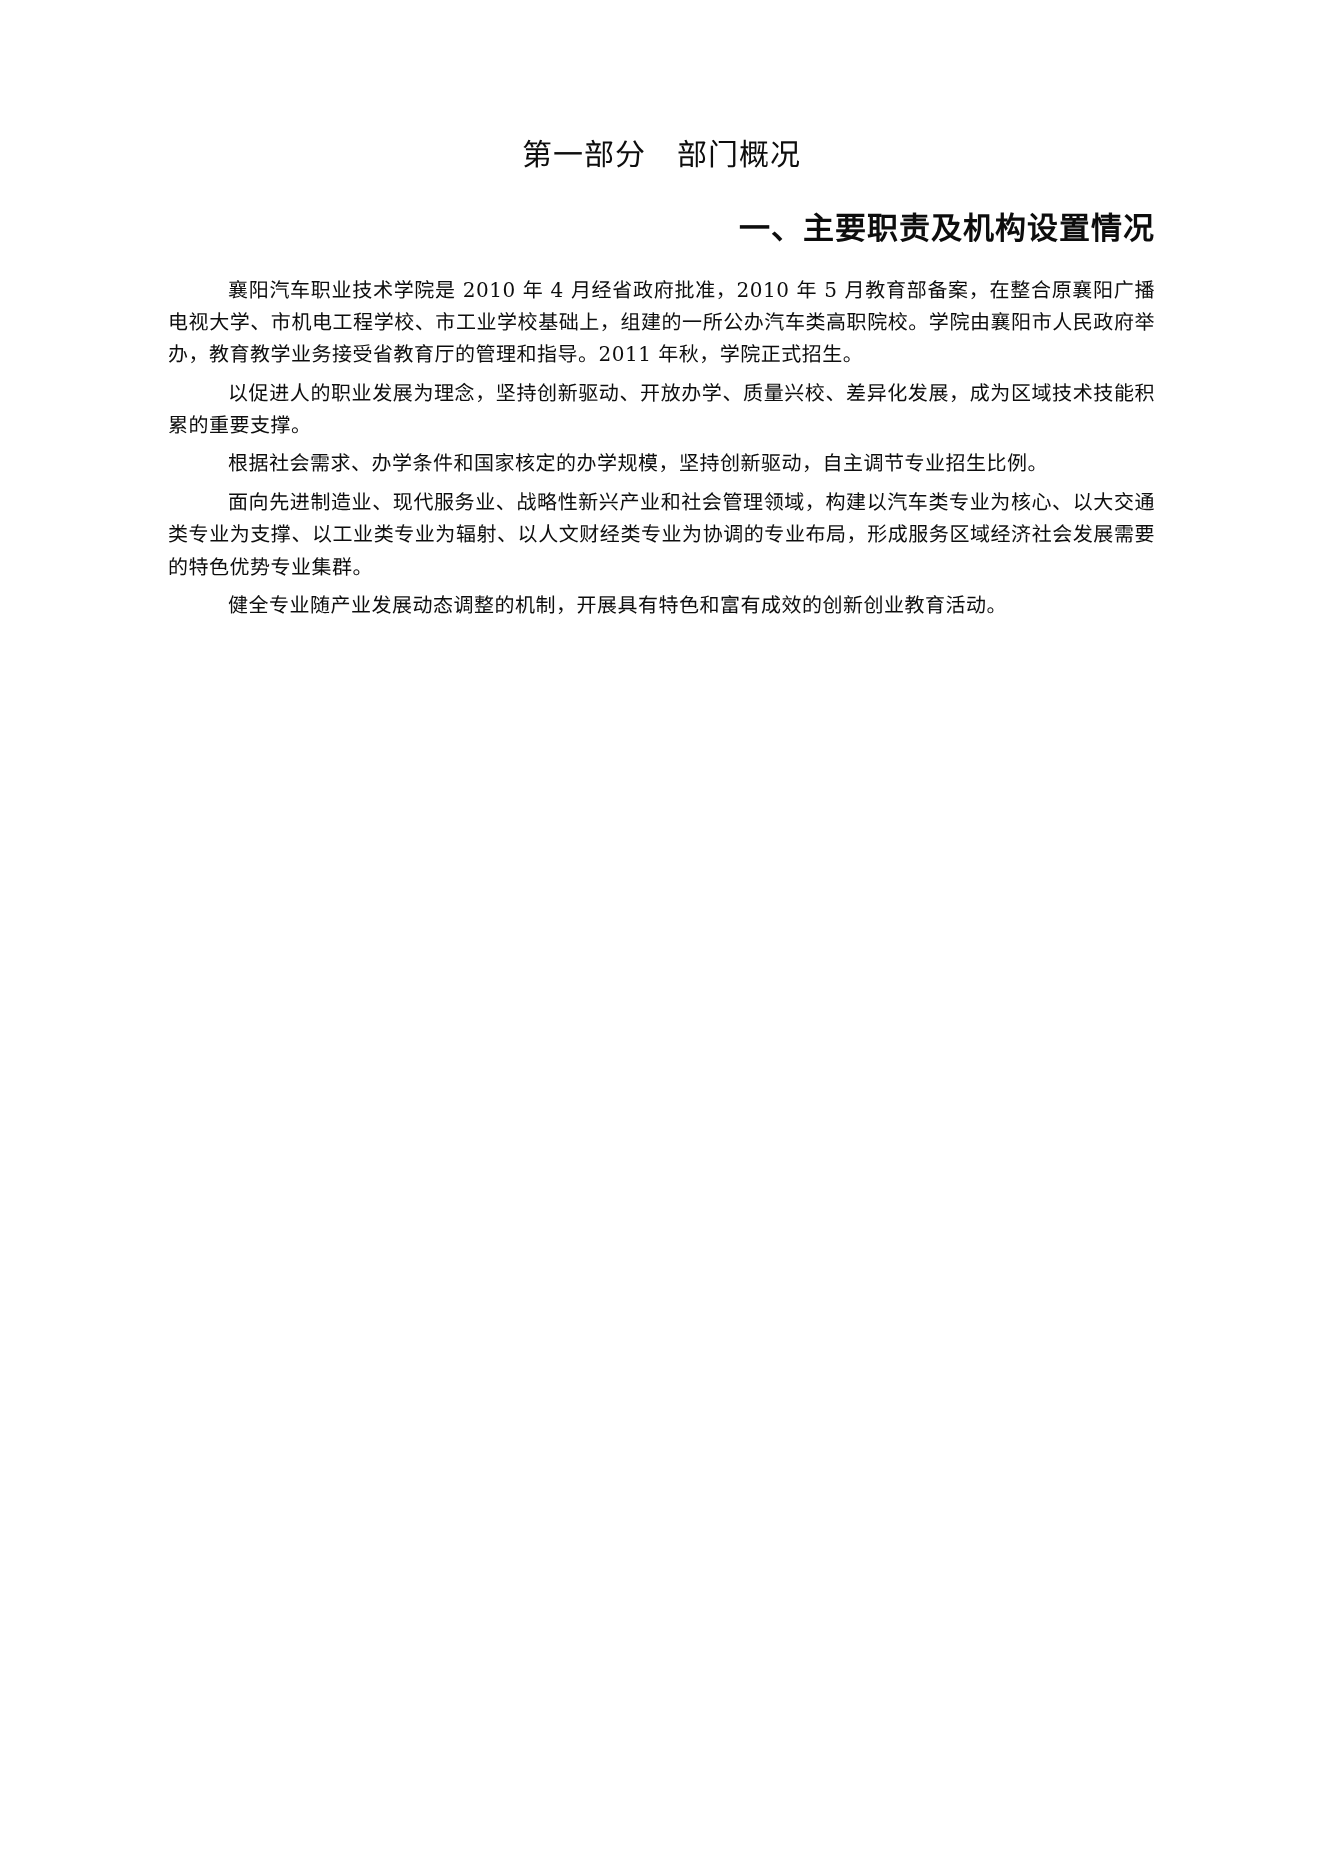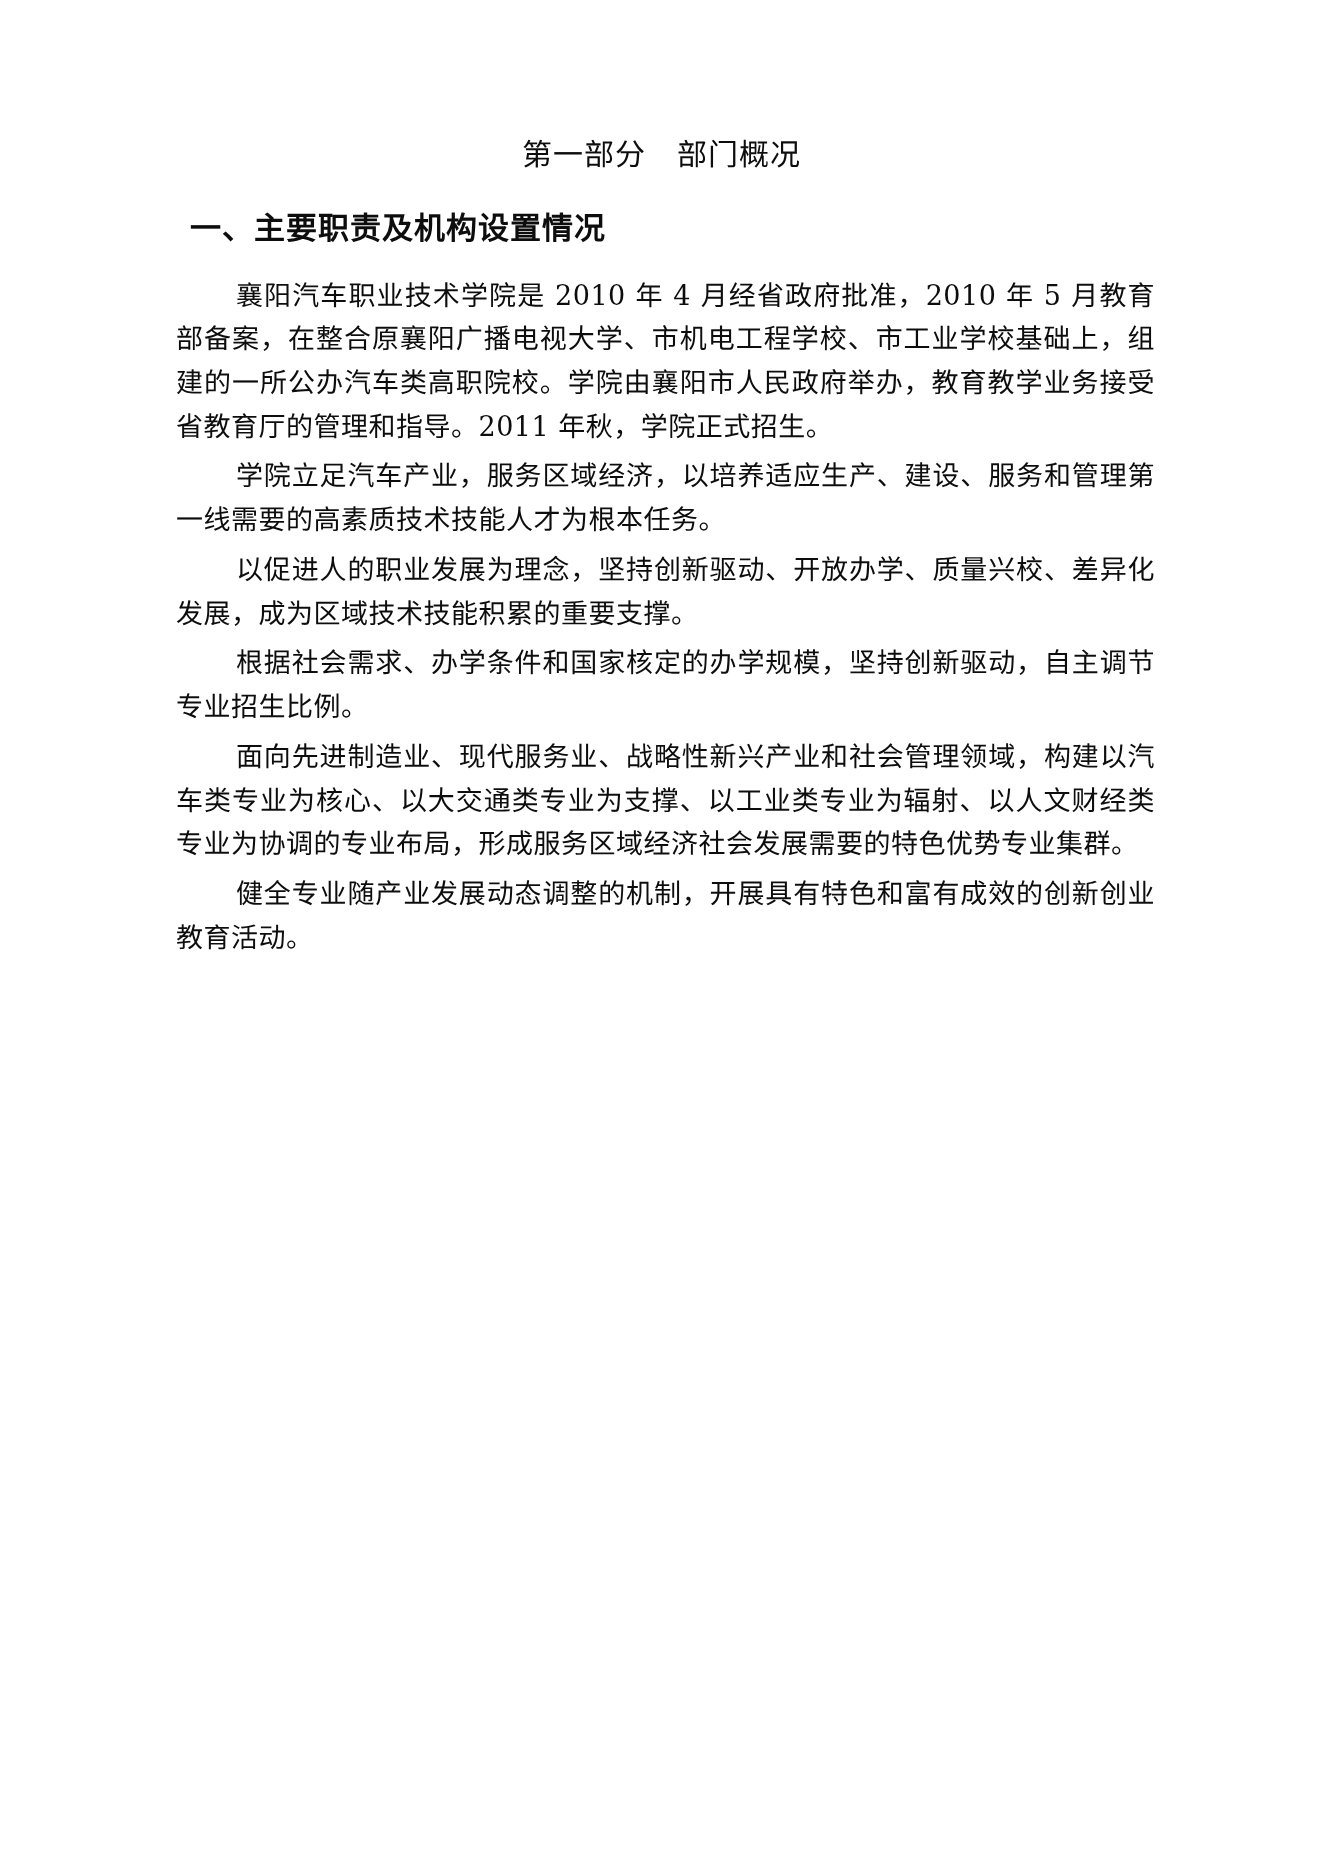--- a/index.html
+++ b/index.html
@@ -31,41 +31,41 @@
     font-family: "DejaVu Serif", "Liberation Serif", serif;
     white-space: pre;
   }
   .section-heading {
     font-size: 31px;
     line-height: 1.5;
     font-weight: bold;
     margin: 0 0 22px 0;
     text-indent: 22px;
     letter-spacing: 1px;
+    text-align: right;
   }
   p.body-para {
-    font-size: 27px;
+    font-size: 20px;
     line-height: 1.62;
-    margin: 0 0 6px 8px;
+    margin: 0 0 6px 0;
     text-indent: 60px;
     text-align: justify;
     text-justify: inter-ideograph;
     letter-spacing: 0.5px;
     word-break: break-all;
   }
 </style>
 </head>
 <body>
 
 <div class="page">
 
   <h1 class="doc-title">第一部分　部门概况</h1>
 
   <h2 class="section-heading">一、主要职责及机构设置情况</h2>
 
   <p class="body-para">襄阳汽车职业技术学院是 2010 年 4 月经省政府批准，2010 年 5 月教育部备案，在整合原襄阳广播电视大学、市机电工程学校、市工业学校基础上，组建的一所公办汽车类高职院校。学院由襄阳市人民政府举办，教育教学业务接受省教育厅的管理和指导。2011 年秋，学院正式招生。</p>
-  <p class="body-para">学院立足汽车产业，服务区域经济，以培养适应生产、建设、服务和管理第一线需要的高素质技术技能人才为根本任务。</p>
   <p class="body-para">以促进人的职业发展为理念，坚持创新驱动、开放办学、质量兴校、差异化发展，成为区域技术技能积累的重要支撑。</p>
   <p class="body-para">根据社会需求、办学条件和国家核定的办学规模，坚持创新驱动，自主调节专业招生比例。</p>
   <p class="body-para">面向先进制造业、现代服务业、战略性新兴产业和社会管理领域，构建以汽车类专业为核心、以大交通类专业为支撑、以工业类专业为辐射、以人文财经类专业为协调的专业布局，形成服务区域经济社会发展需要的特色优势专业集群。</p>
   <p class="body-para">健全专业随产业发展动态调整的机制，开展具有特色和富有成效的创新创业教育活动。</p>
 
 </div>
 
 </body></html>

